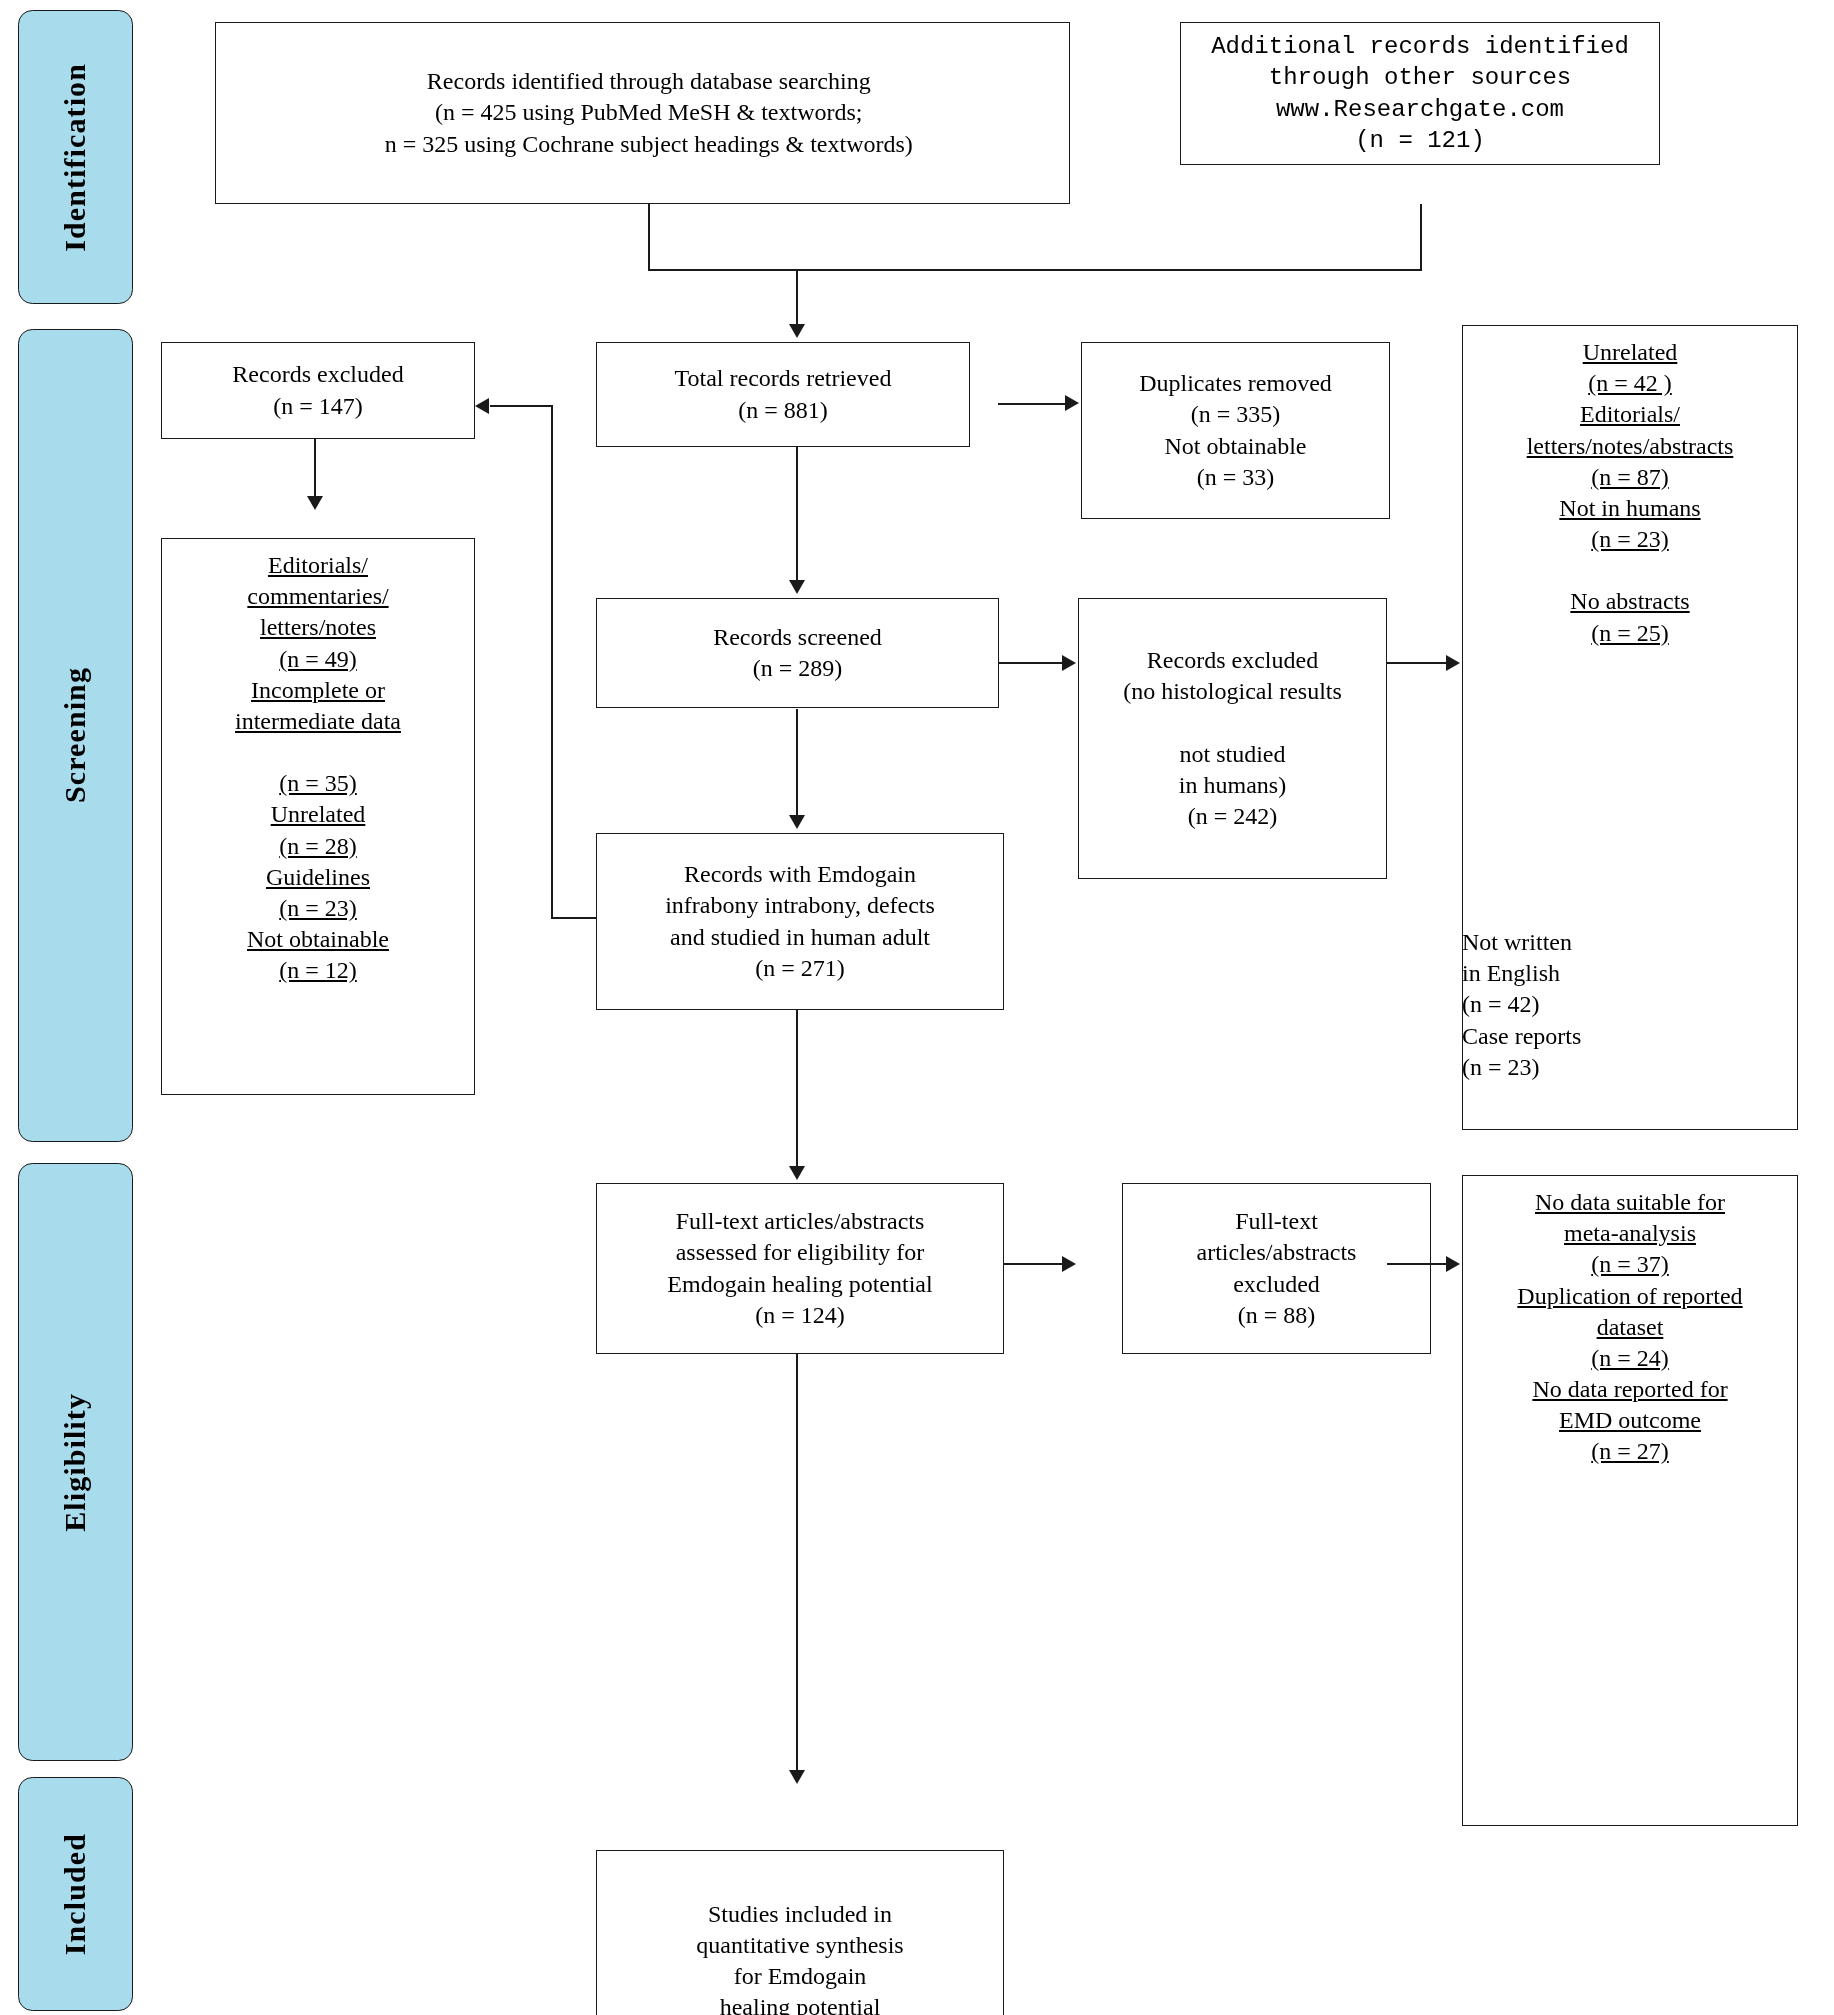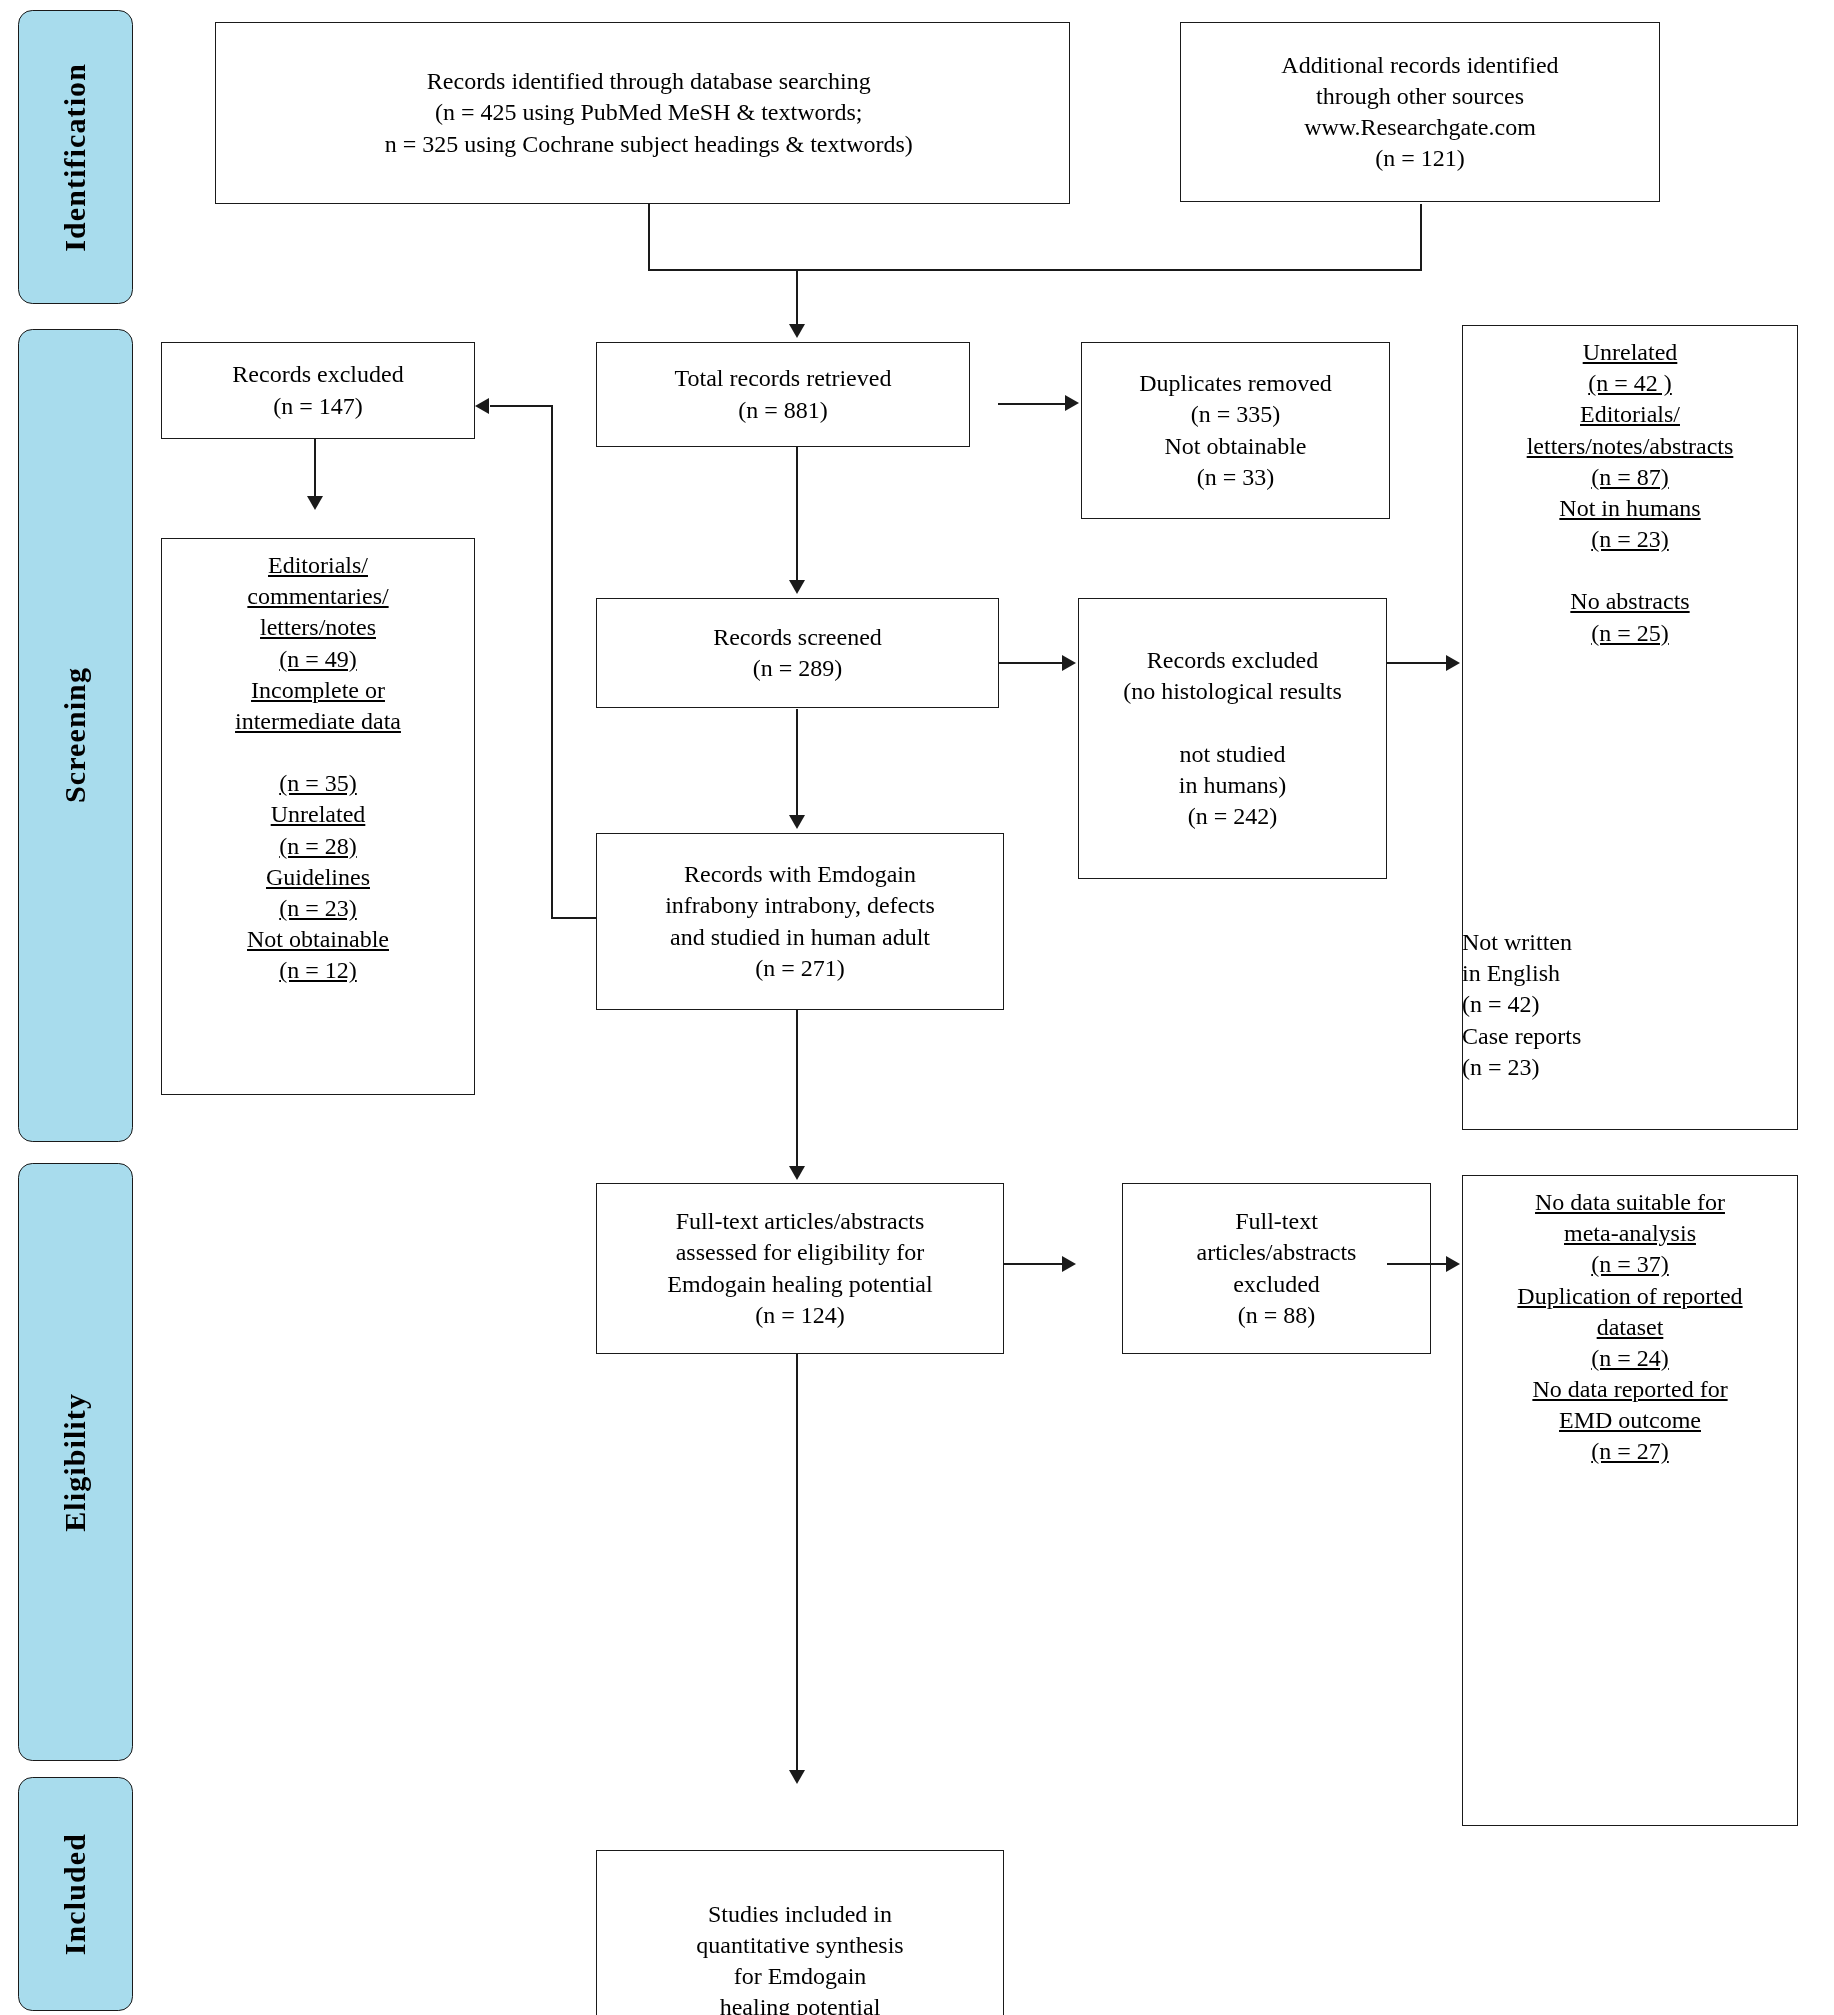--- a/index.html
+++ b/index.html
@@ -108,21 +108,21 @@
   <div class="stage-tab" style="left:17.7px; top:1777px; width:113px; height:232px;">
     <span>Included</span>
   </div>
 
   <div class="node" style="left:215px; top:22px; width:855px; height:182px;padding-left:18px;">
     <span class="txt">Records identified through database searching
 (n = 425 using PubMed MeSH &amp; textwords;
 n = 325 using Cochrane subject headings &amp; textwords)</span>
   </div>
 
-  <div class="node" style="left:1180px; top:22px; width:480px; height:180px;">
+  <div class="node" style="left:1180px; top:22px; width:480px; height:143px;font-family:Liberation Mono, monospace;">
     <span class="txt">Additional records identified
 through other sources
 www.Researchgate.com
 (n = 121)</span>
   </div>
 
   <div class="line v" style="left:648px; top:204px; height:66px;"></div>
   <div class="line v" style="left:1420px; top:204px; height:66px;"></div>
   <div class="line h" style="left:648px; top:269px; width:774px;"></div>
   <div class="line v" style="left:796px; top:269px; height:61px;"></div>

